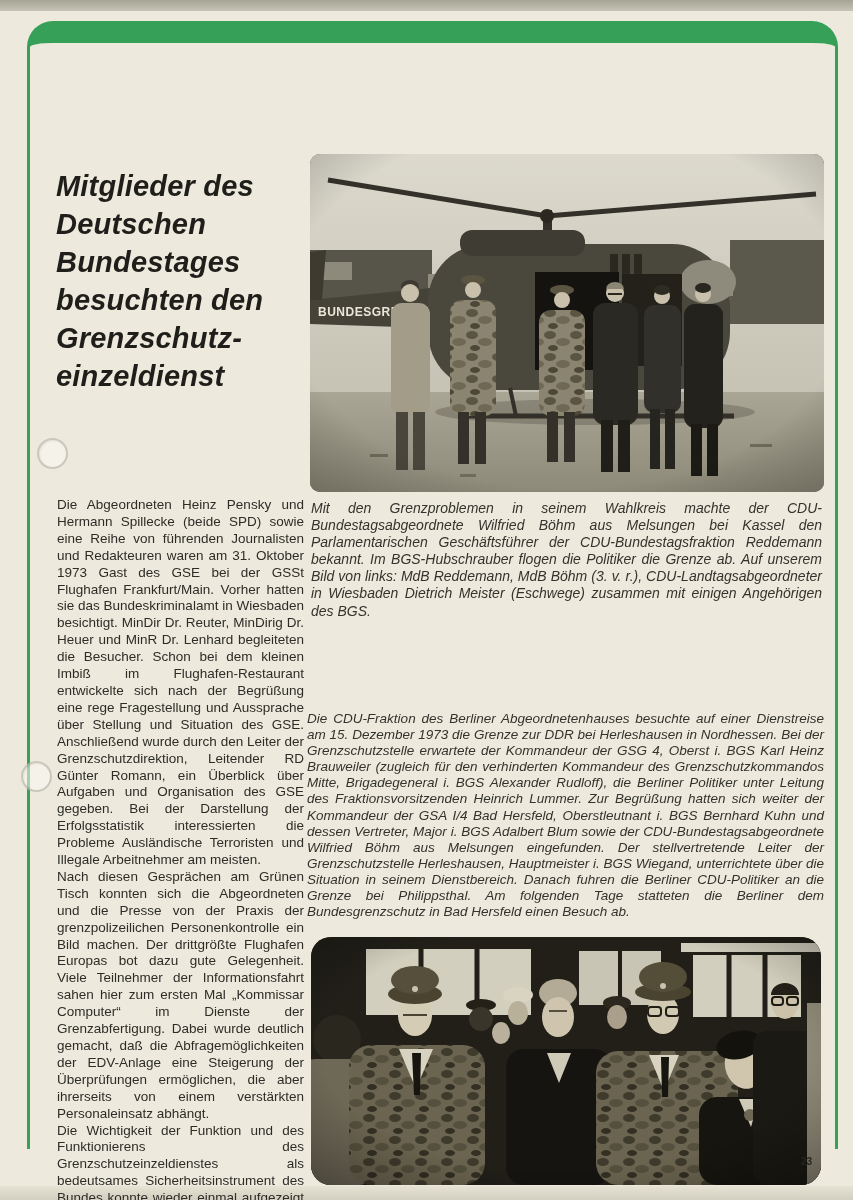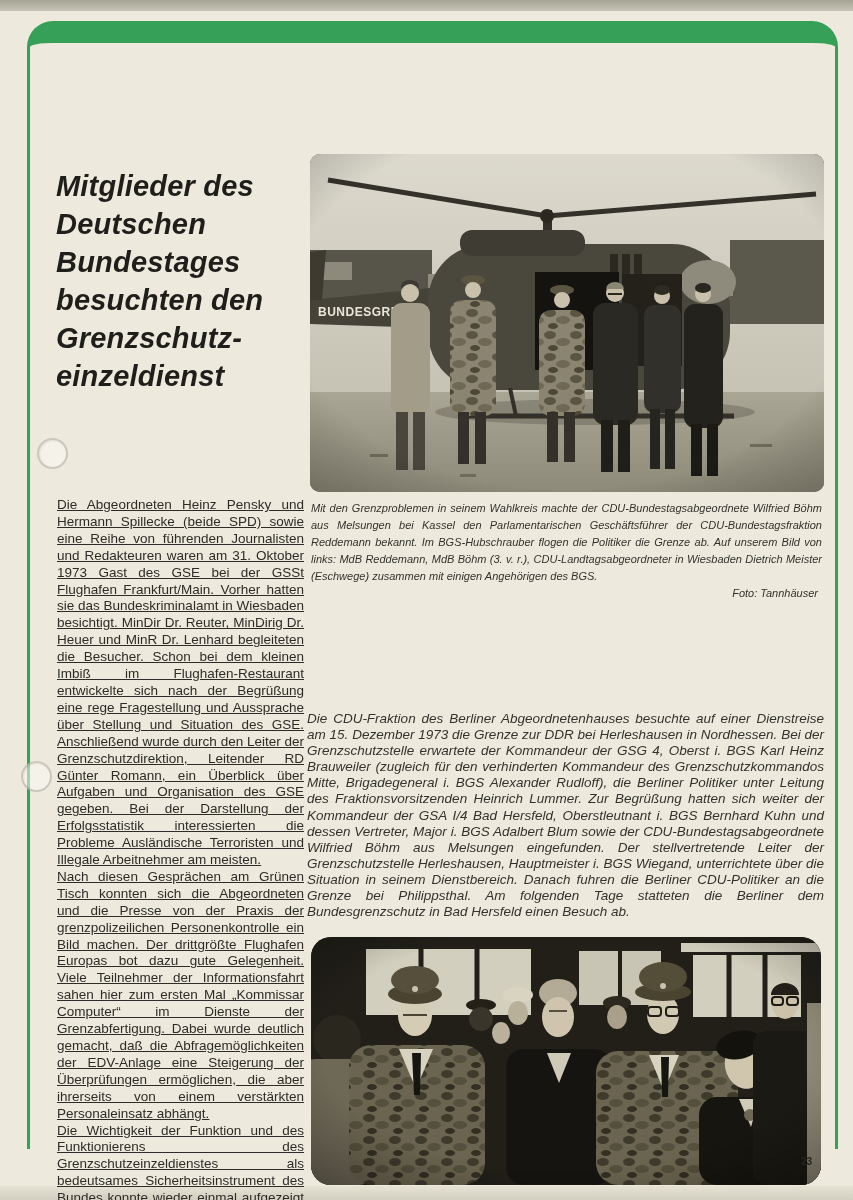--- a/index.html
+++ b/index.html
@@ -26,28 +26,28 @@
   .hole2{left:21px;top:761px;}
   .headline{
     position:absolute;left:56px;top:148px;width:260px;
     font-size:29px;line-height:38px;font-weight:bold;font-style:italic;
     color:#1f1e1a;white-space:pre-line;letter-spacing:.2px;
   }
   .body-col{
     position:absolute;left:57px;top:497px;width:247px;
     font-size:13.5px;line-height:16.9px;text-align:justify;color:#2d2c27;
   }
-  .body-col p{margin:0;text-decoration:underline;}
+  .body-col p{margin:0;}
   .photo{position:absolute;overflow:hidden;background:#48453c;}
   .photo1{left:310px;top:154px;width:514px;height:338px;border-radius:10px;}
   .photo2{left:311px;top:937px;width:510px;height:248px;border-radius:20px;}
   .caption{
     position:absolute;font-style:italic;color:#33322c;text-align:justify;
   }
-  .caption1{left:311px;top:500px;width:511px;font-size:11px;line-height:17.1px;}
+  .caption1{left:311px;top:500px;width:511px;font-size:14px;line-height:17.1px;}
   .caption2{left:307px;top:711px;width:517px;font-size:13.5px;line-height:16.1px;}
   .credit{text-align:right;font-style:italic;padding-right:4px;}
   .page-number{
     position:absolute;left:801px;top:1156px;font-size:10px;font-weight:bold;color:#26251f;
   }
   svg{display:block;}
 </style>
 </head>
 <body>
 
@@ -161,21 +161,20 @@
       </g>
       <rect x="60" y="300" width="18" height="3" fill="#6f6b5c"></rect>
       <rect x="440" y="290" width="22" height="3" fill="#6f6b5c"></rect>
       <rect x="150" y="320" width="16" height="3" fill="#6f6b5c"></rect>
       <rect width="514" height="338" fill="url(#vig1)"></rect>
     </svg>
   </div>
 
   <div class="caption caption1">
     <span>Mit den Grenzproblemen in seinem Wahlkreis machte der CDU-Bundestagsabgeordnete Wilfried Böhm aus Melsungen bei Kassel den Parlamentarischen Geschäftsführer der CDU-Bundestagsfraktion Reddemann bekannt. Im BGS-Hubschrauber flogen die Politiker die Grenze ab. Auf unserem Bild von links: MdB Reddemann, MdB Böhm (3. v. r.), CDU-Landtagsabgeordneter in Wiesbaden Dietrich Meister (Eschwege) zusammen mit einigen Angehörigen des BGS.</span>
-    <div class="credit">Foto: Tannhäuser</div>
   </div>
 
   <div class="caption caption2">
     <span>Die CDU-Fraktion des Berliner Abgeordnetenhauses besuchte auf einer Dienstreise am 15. Dezember 1973 die Grenze zur DDR bei Herleshausen in Nordhessen. Bei der Grenzschutzstelle erwartete der Kommandeur der GSG 4, Oberst i. BGS Karl Heinz Brauweiler (zugleich für den verhinderten Kommandeur des Grenzschutzkommandos Mitte, Brigadegeneral i. BGS Alexander Rudloff), die Berliner Politiker unter Leitung des Fraktionsvorsitzenden Heinrich Lummer. Zur Begrüßung hatten sich weiter der Kommandeur der GSA I/4 Bad Hersfeld, Oberstleutnant i. BGS Bernhard Kuhn und dessen Vertreter, Major i. BGS Adalbert Blum sowie der CDU-Bundestagsabgeordnete Wilfried Böhm aus Melsungen eingefunden. Der stellvertretende Leiter der Grenzschutzstelle Herleshausen, Hauptmeister i. BGS Wiegand, unterrichtete über die Situation in seinem Dienstbereich. Danach fuhren die Berliner CDU-Politiker an die Grenze bei Philippsthal. Am folgenden Tage statteten die Berliner dem Bundesgrenzschutz in Bad Hersfeld einen Besuch ab.</span>
   </div>
 
   <div class="photo photo2">
     <svg width="510" height="248" viewBox="0 0 510 248">
       <defs>
         <pattern id="camo2" width="26" height="22" patternUnits="userSpaceOnUse">

